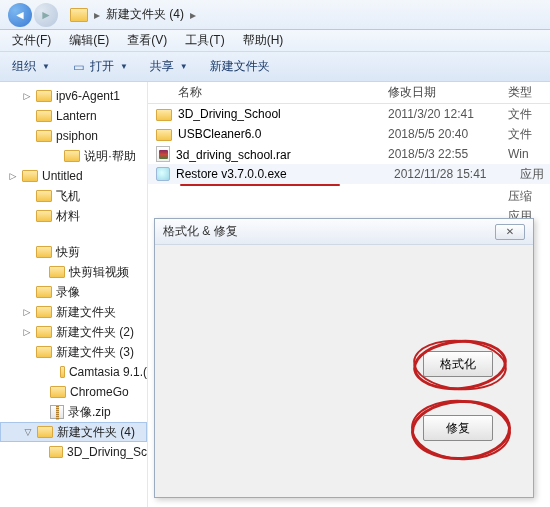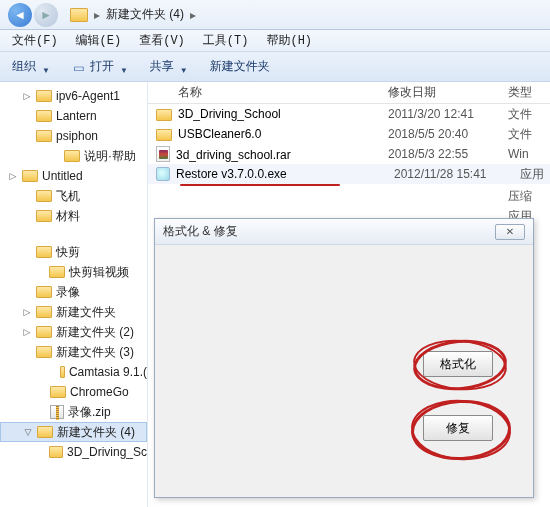--- a/index.html
+++ b/index.html
@@ -7,24 +7,24 @@
 
 .titlebar { height:30px; background:linear-gradient(#f3f7fc,#e5eef9); border-bottom:1px solid #b8c8de; display:flex; align-items:center; }
 .navbtns { display:flex; gap:2px; margin-left:8px; }
 .navbtn { width:24px; height:24px; border-radius:50%; background:radial-gradient(circle at 30% 30%,#7db8f0,#3a7bd5); color:#fff; display:flex; align-items:center; justify-content:center; font-size:12px; }
 .navbtn.fwd { background:radial-gradient(circle at 30% 30%,#e0e8f0,#b8c8de); color:#8aa; }
 .folder-ico { width:18px; height:14px; background:linear-gradient(#ffe9a7,#f4c64e); border:1px solid #d9a93f; border-radius:1px; margin:0 6px 0 12px; }
 .crumb { display:flex; align-items:center; gap:6px; color:#222; }
 .crumb .sep { color:#666; }
 
 .menubar { height:22px; background:linear-gradient(#f4f8fd,#e8f0fa); border-bottom:1px solid #cfdbeb; display:flex; align-items:center; padding-left:4px; gap:2px; }
-.menubar span { padding:2px 8px; color:#222;font-family:Liberation Mono, monospace; }
+.menubar span { padding:2px 8px; color:#222; }
 
 .toolbar { height:30px; background:linear-gradient(#eaf1fb,#dbe7f6); border-bottom:1px solid #c7d6ea; display:flex; align-items:center; padding-left:8px; gap:14px; color:#1a3a6a; }
-.tbitem { display:flex; align-items:flex-end; gap:4px; padding:2px 4px; }
+.tbitem { display:flex; align-items:center; gap:4px; padding:2px 4px; }
 .tbitem .drop { font-size:8px; color:#2a4a7a; margin-left:2px; }
 .tbicon { width:14px; height:14px; display:inline-flex; align-items:center; justify-content:center; color:#2a5aa0; }
 
 .body { display:flex; height:calc(507px - 30px - 22px - 30px); }
 .tree { width:148px; background:#fff; border-right:1px solid #e0e8f2; overflow:hidden; padding-top:4px; }
 .tnode { display:flex; align-items:center; height:20px; padding-left:8px; gap:4px; color:#222; white-space:nowrap; }
 .tnode.sel { background:#d8e6f7; border:1px solid #a8c6ea; }
 .tree .folder-ico { margin:0; width:16px; height:12px; }
 .zip-ico { width:14px; height:14px; background:linear-gradient(#fff,#e5e5e5); border:1px solid #aaa; position:relative; }
 .zip-ico::after { content:""; position:absolute; left:5px; top:0; width:3px; height:14px; background:repeating-linear-gradient(#b08030,#b08030 1px,#f4c64e 1px,#f4c64e 2px); }

